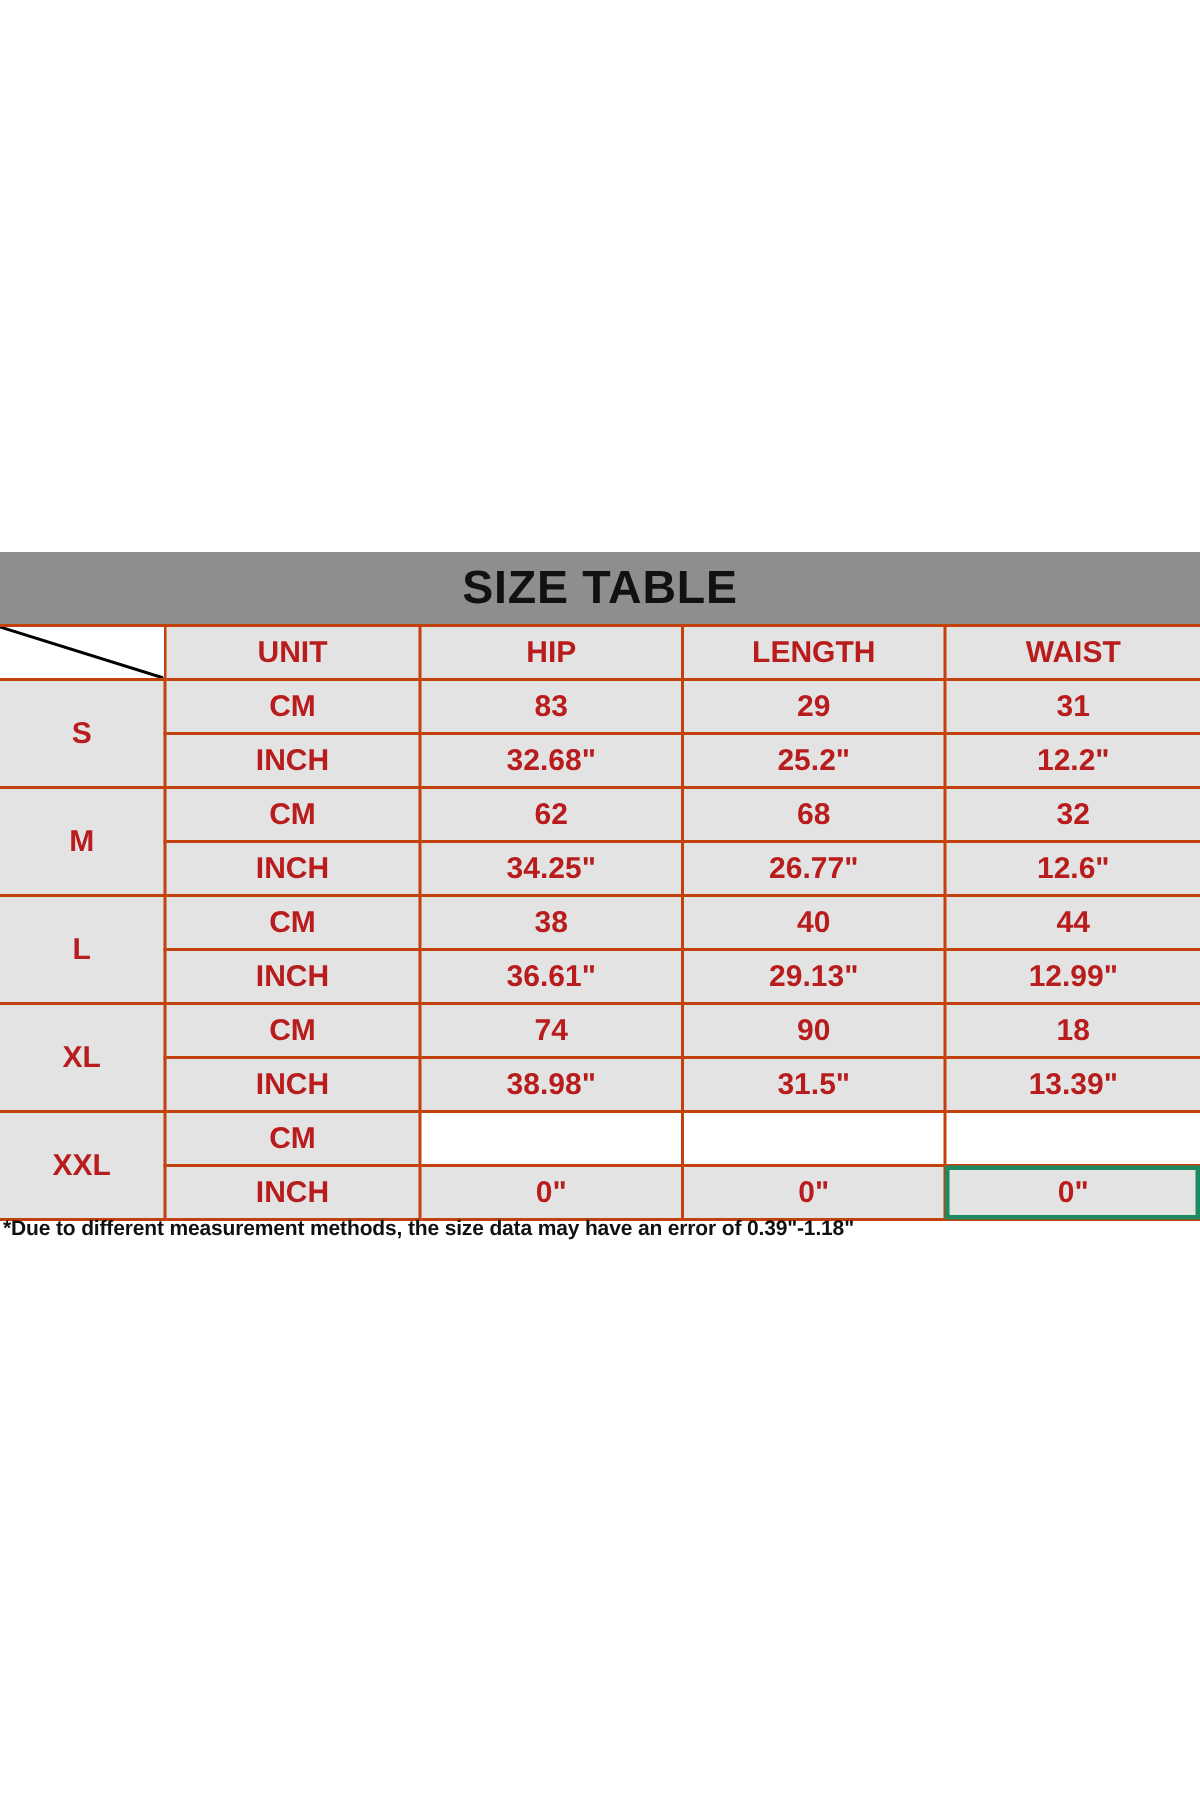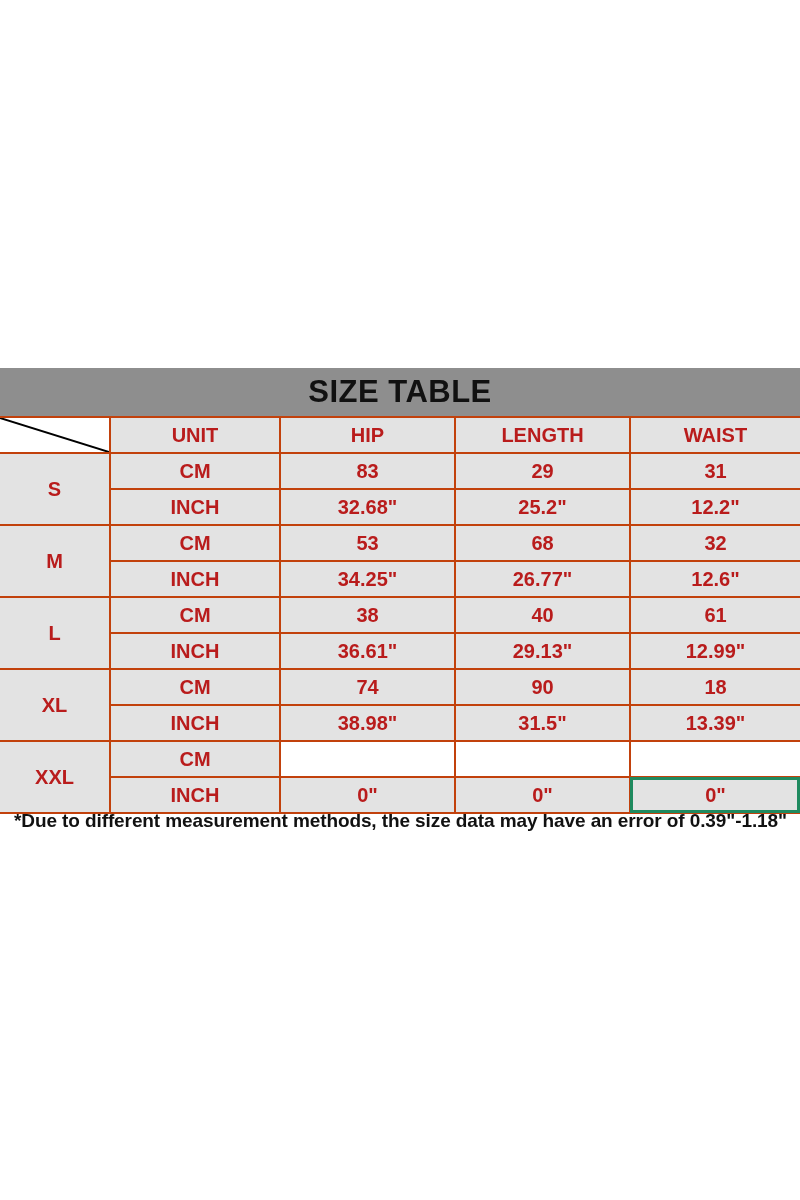--- a/index.html
+++ b/index.html
@@ -75,26 +75,25 @@
     background: #ffffff !important;
   }
   .highlight {
     outline: 3px solid #1f8a5f;
     outline-offset: -3px;
   }
   .note {
     position: absolute;
     left: 2px;
     top: 810px;
-    font-size: 19px;
+    font-size: 14px;
     font-weight: bold;
     color: #111111;
     letter-spacing: -0.1px;
     white-space: nowrap;
-    margin-left: 12px;
   }
   col.c0 { width: 110px; }
   col.c1 { width: 170px; }
   col.c2 { width: 175px; }
   col.c3 { width: 175px; }
   col.c4 { width: 170px; }
 </style>
 </head>
 <body>
 
@@ -136,37 +135,37 @@
         <tr>
           <td>INCH</td>
           <td>32.68"</td>
           <td>25.2"</td>
           <td class="row-end">12.2"</td>
         </tr>
 
         <tr>
           <td class="size-label" rowspan="2">M</td>
           <td>CM</td>
-          <td>53</td>
+          <td>62</td>
           <td>68</td>
           <td class="row-end">32</td>
         </tr>
         <tr>
           <td>INCH</td>
           <td>34.25"</td>
           <td>26.77"</td>
           <td class="row-end">12.6"</td>
         </tr>
 
         <tr>
           <td class="size-label" rowspan="2">L</td>
           <td>CM</td>
           <td>38</td>
           <td>40</td>
-          <td class="row-end">61</td>
+          <td class="row-end">44</td>
         </tr>
         <tr>
           <td>INCH</td>
           <td>36.61"</td>
           <td>29.13"</td>
           <td class="row-end">12.99"</td>
         </tr>
 
         <tr>
           <td class="size-label" rowspan="2">XL</td>

